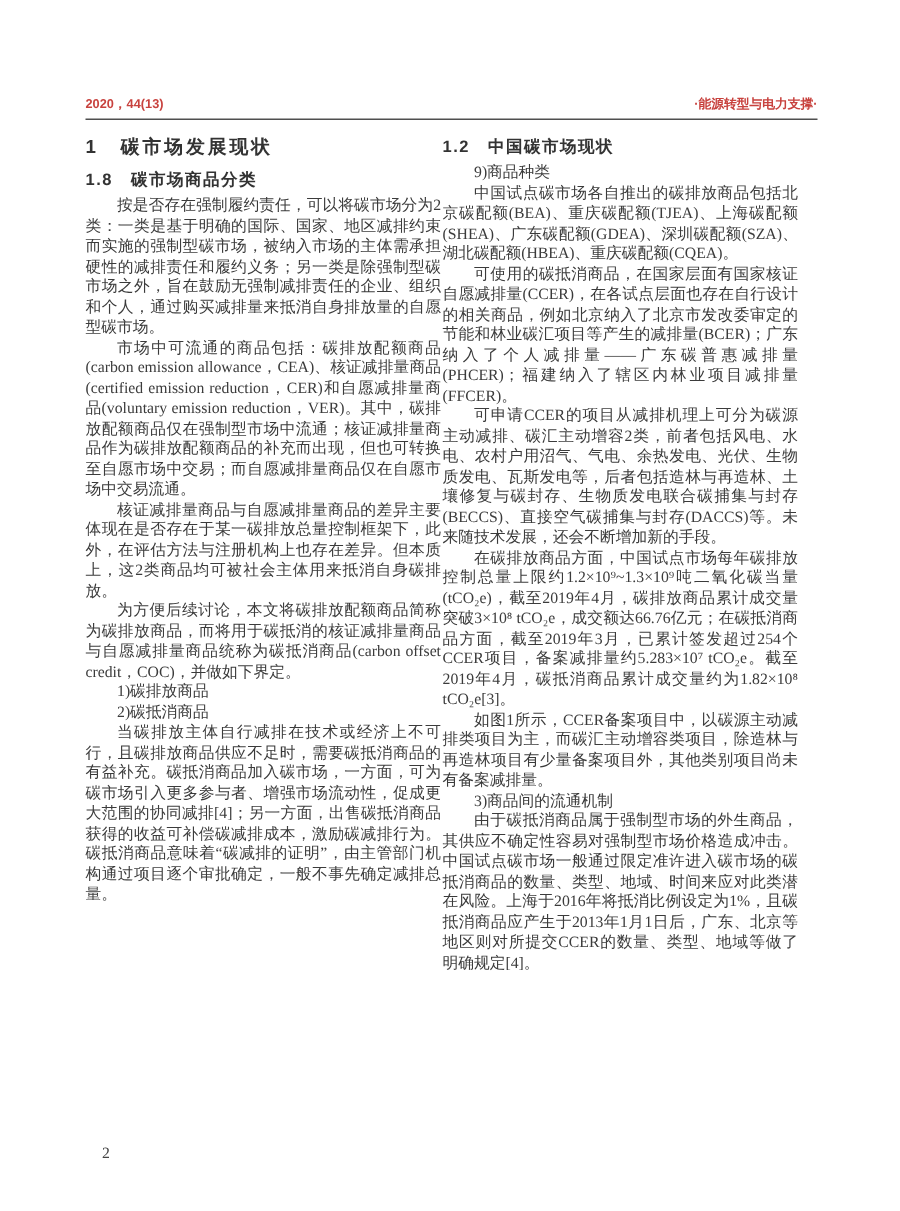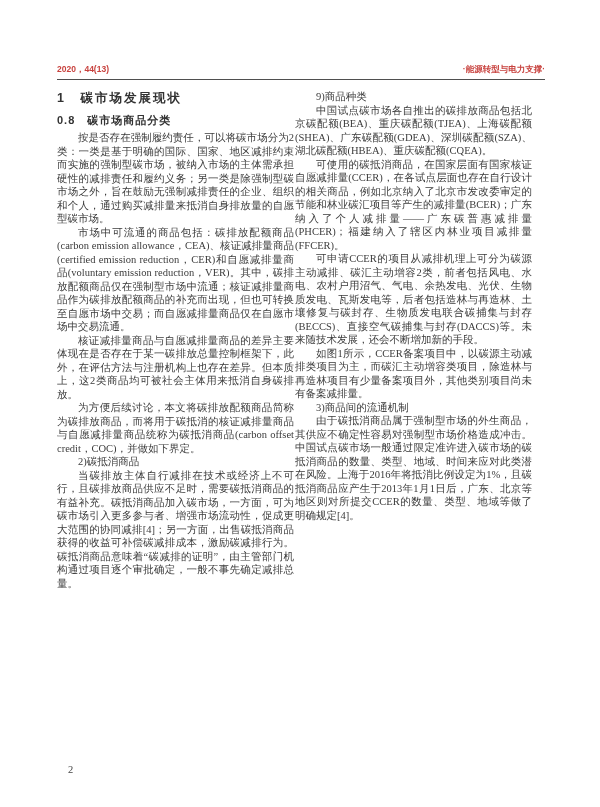--- a/index.html
+++ b/index.html
@@ -84,34 +84,37 @@
   <div class="header">
     <span>2020，44(13)</span>
     <span>·能源转型与电力支撑·</span>
   </div>
   <div class="header-rule"></div>
 
   <div class="main">
 
     <div class="col">
       <div class="h1">1　碳市场发展现状</div>
-      <div class="h2">0.8　碳市场商品分类</div>
+      <div class="h2">1.8　碳市场商品分类</div>
       <p>按是否存在强制履约责任，可以将碳市场分为2类：一类是基于明确的国际、国家、地区减排约束而实施的强制型碳市场，被纳入市场的主体需承担硬性的减排责任和履约义务；另一类是除强制型碳市场之外，旨在鼓励无强制减排责任的企业、组织和个人，通过购买减排量来抵消自身排放量的自愿型碳市场。</p>
       <p>市场中可流通的商品包括：碳排放配额商品(carbon emission allowance，CEA)、核证减排量商品(certified emission reduction，CER)和自愿减排量商品(voluntary emission reduction，VER)。其中，碳排放配额商品仅在强制型市场中流通；核证减排量商品作为碳排放配额商品的补充而出现，但也可转换至自愿市场中交易；而自愿减排量商品仅在自愿市场中交易流通。</p>
       <p>核证减排量商品与自愿减排量商品的差异主要体现在是否存在于某一碳排放总量控制框架下，此外，在评估方法与注册机构上也存在差异。但本质上，这2类商品均可被社会主体用来抵消自身碳排放。</p>
       <p>为方便后续讨论，本文将碳排放配额商品简称为碳排放商品，而将用于碳抵消的核证减排量商品与自愿减排量商品统称为碳抵消商品(carbon offset credit，COC)，并做如下界定。</p>
+      <p>1)碳排放商品</p>
       <p>2)碳抵消商品</p>
       <p>当碳排放主体自行减排在技术或经济上不可行，且碳排放商品供应不足时，需要碳抵消商品的有益补充。碳抵消商品加入碳市场，一方面，可为碳市场引入更多参与者、增强市场流动性，促成更大范围的协同减排[4]；另一方面，出售碳抵消商品获得的收益可补偿碳减排成本，激励碳减排行为。碳抵消商品意味着“碳减排的证明”，由主管部门机构通过项目逐个审批确定，一般不事先确定减排总量。</p>
     </div>
 
     <div class="col">
+      <div class="h2 h2-top">1.2　中国碳市场现状</div>
       <p>9)商品种类</p>
       <p>中国试点碳市场各自推出的碳排放商品包括北京碳配额(BEA)、重庆碳配额(TJEA)、上海碳配额(SHEA)、广东碳配额(GDEA)、深圳碳配额(SZA)、湖北碳配额(HBEA)、重庆碳配额(CQEA)。</p>
       <p>可使用的碳抵消商品，在国家层面有国家核证自愿减排量(CCER)，在各试点层面也存在自行设计的相关商品，例如北京纳入了北京市发改委审定的节能和林业碳汇项目等产生的减排量(BCER)；广东纳入了个人减排量——广东碳普惠减排量(PHCER)；福建纳入了辖区内林业项目减排量(FFCER)。</p>
       <p>可申请CCER的项目从减排机理上可分为碳源主动减排、碳汇主动增容2类，前者包括风电、水电、农村户用沼气、气电、余热发电、光伏、生物质发电、瓦斯发电等，后者包括造林与再造林、土壤修复与碳封存、生物质发电联合碳捕集与封存(BECCS)、直接空气碳捕集与封存(DACCS)等。未来随技术发展，还会不断增加新的手段。</p>
+      <p>在碳排放商品方面，中国试点市场每年碳排放控制总量上限约1.2×10⁹~1.3×10⁹吨二氧化碳当量(tCO₂e)，截至2019年4月，碳排放商品累计成交量突破3×10⁸ tCO₂e，成交额达66.76亿元；在碳抵消商品方面，截至2019年3月，已累计签发超过254个CCER项目，备案减排量约5.283×10⁷ tCO₂e。截至2019年4月，碳抵消商品累计成交量约为1.82×10⁸ tCO₂e[3]。</p>
       <p>如图1所示，CCER备案项目中，以碳源主动减排类项目为主，而碳汇主动增容类项目，除造林与再造林项目有少量备案项目外，其他类别项目尚未有备案减排量。</p>
       <p>3)商品间的流通机制</p>
       <p>由于碳抵消商品属于强制型市场的外生商品，其供应不确定性容易对强制型市场价格造成冲击。中国试点碳市场一般通过限定准许进入碳市场的碳抵消商品的数量、类型、地域、时间来应对此类潜在风险。上海于2016年将抵消比例设定为1%，且碳抵消商品应产生于2013年1月1日后，广东、北京等地区则对所提交CCER的数量、类型、地域等做了明确规定[4]。</p>
     </div>
 
   </div>
 
   <div class="page-number">2</div>
 
 </div>

